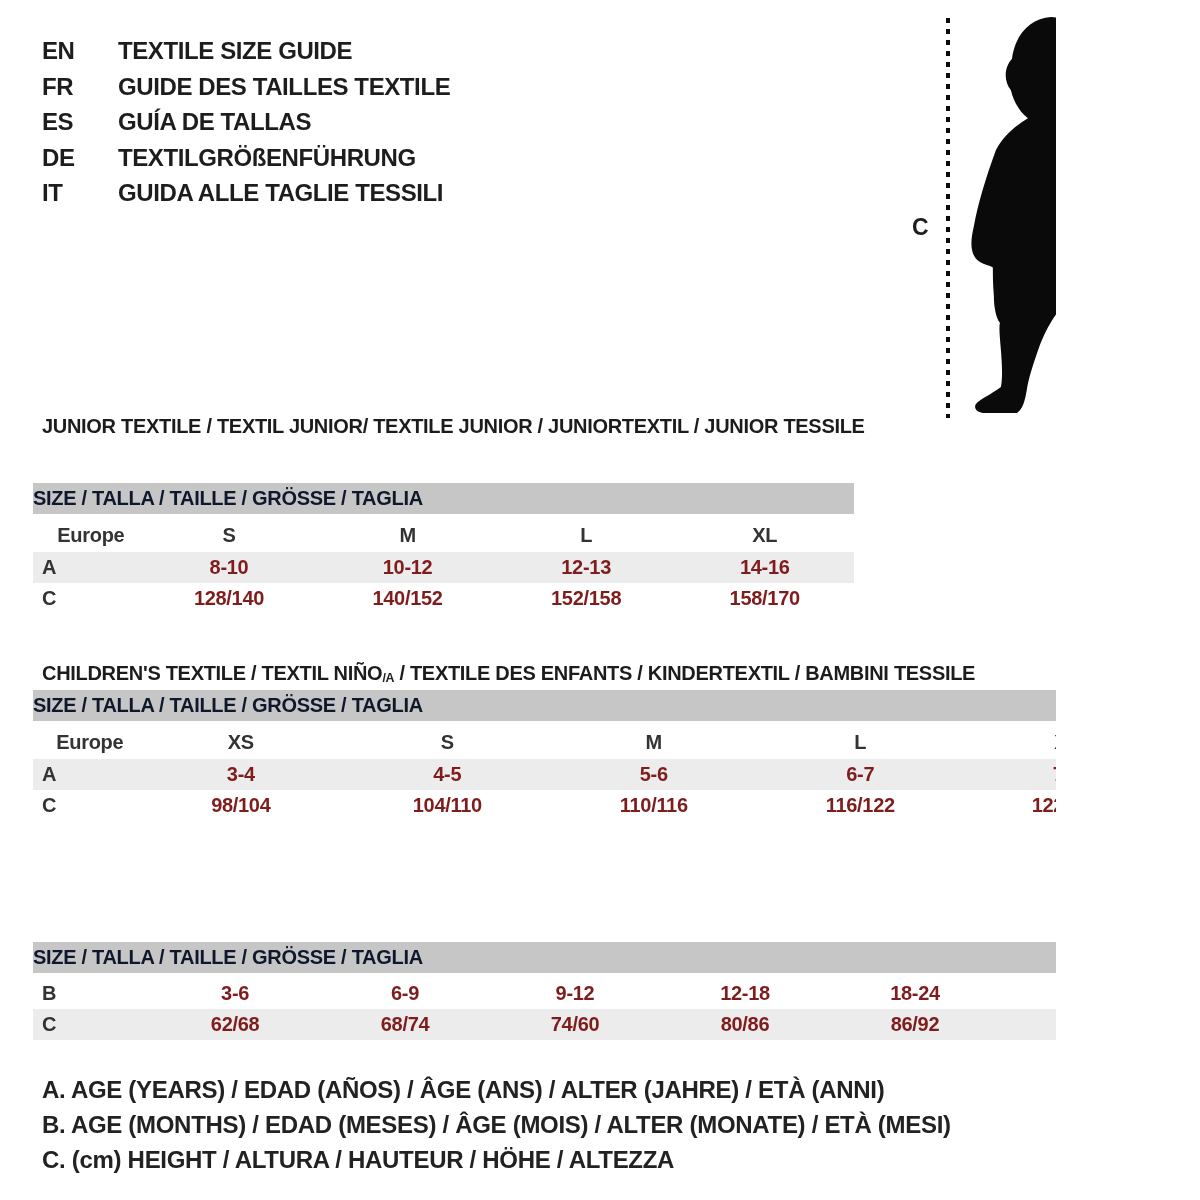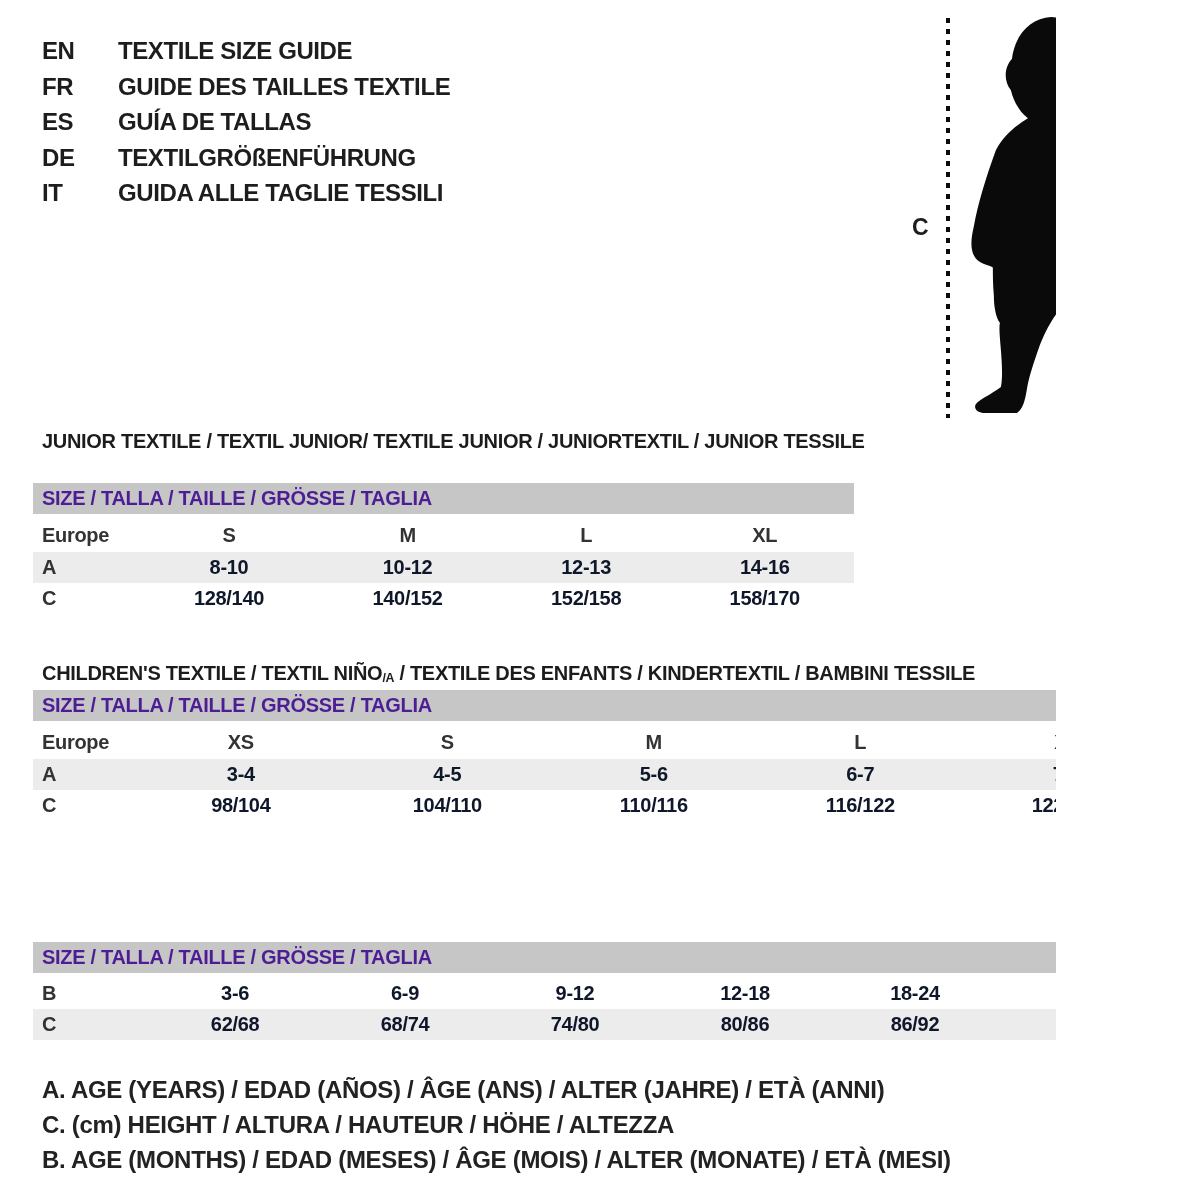--- a/index.html
+++ b/index.html
@@ -26,34 +26,34 @@
   .cmark{font-size:23px;font-weight:700;}
 
   
   .sec-title{font-size:20px;font-weight:700;letter-spacing:-0.3px;white-space:nowrap;color:#1c1c1c;}
   .sec-title .subpart{font-size:0.62em;vertical-align:-0.18em;}
 
   
   .size-bar{
     height:31px;line-height:31px;
     background:#c6c6c6;
-    color:#4c1d95;
+    color:#0f172a;
     font-size:20px;font-weight:700;letter-spacing:-0.3px;
-    padding-left:9px;
+    padding-left:0;
     margin-bottom:5px;
   }
   table.szt{width:100%;border-collapse:collapse;table-layout:fixed;}
   table.szt td{
     height:31px;line-height:31px;
     font-size:20px;font-weight:700;letter-spacing:-0.3px;
-    text-align:center;color:#0f172a;
+    text-align:center;color:#7f1d1d;
     overflow:hidden;white-space:nowrap;
     padding:0;
   }
-  table.szt tr.region-row td{height:33px;line-height:33px;color:#333333;}
+  table.szt tr.region-row td{height:33px;line-height:33px;color:#333333;text-align:center;}
   table.szt td.lbl{text-align:left;padding-left:9px;color:#333333;}
   table.szt tr.stripe{background:#ececec;}
 
   
   .legend-line{font-size:24px;font-weight:700;letter-spacing:-0.3px;line-height:35px;white-space:nowrap;color:#222222;}
 </style>
 </head>
 <body>
 
 <div id="sheet">
@@ -121,21 +121,21 @@
         C30,250 22,250 17,244
         C11,236 12,225 15,212
         C19,190 27,163 37,136
         C45,120 58,111 69,104
         C61,98 55,88 52,76
         C44,66 46,52 53,45
         C56,20 72,4 92,3 Z"></path>
     </svg>
   </div>
 
-  <div class="abs sec-title" style="left:42px;top:430px;">JUNIOR TEXTILE / TEXTIL JUNIOR/ TEXTILE JUNIOR / JUNIORTEXTIL / JUNIOR TESSILE</div>
+  <div class="abs sec-title" style="left:42px;top:415px;">JUNIOR TEXTILE / TEXTIL JUNIOR/ TEXTILE JUNIOR / JUNIORTEXTIL / JUNIOR TESSILE</div>
 
   <div class="abs" style="left:33px;top:483px;width:821px;">
     <div class="size-bar">SIZE / TALLA / TAILLE / GRÖSSE / TAGLIA</div>
     <table class="szt">
       <colgroup>
         <col style="width:13%">
           <col style="width:21.75%">
           <col style="width:21.75%">
           <col style="width:21.75%">
           <col style="width:21.75%">
@@ -230,28 +230,28 @@
           <td>6-9</td>
           <td>9-12</td>
           <td>12-18</td>
           <td>18-24</td>
           <td>24-36</td>
         </tr>
         <tr class="stripe">
           <td class="lbl">C</td>
           <td>62/68</td>
           <td>68/74</td>
-          <td>74/80</td>
+          <td>74/60</td>
           <td>80/86</td>
           <td>86/92</td>
           <td>92/98</td>
         </tr>
       </tbody>
     </table>
   </div>
 
   <div class="abs" style="left:42px;top:1072px;">
     <div class="legend-line">A. AGE (YEARS) / EDAD (AÑOS) / ÂGE (ANS) / ALTER (JAHRE) / ETÀ (ANNI)</div>
+    <div class="legend-line">B. AGE (MONTHS) / EDAD (MESES) / ÂGE (MOIS) / ALTER (MONATE) / ETÀ (MESI)</div>
     <div class="legend-line">C. (cm) HEIGHT / ALTURA / HAUTEUR / HÖHE / ALTEZZA</div>
-    <div class="legend-line">B. AGE (MONTHS) / EDAD (MESES) / ÂGE (MOIS) / ALTER (MONATE) / ETÀ (MESI)</div>
   </div>
 
 </div>
 
 </body></html>

